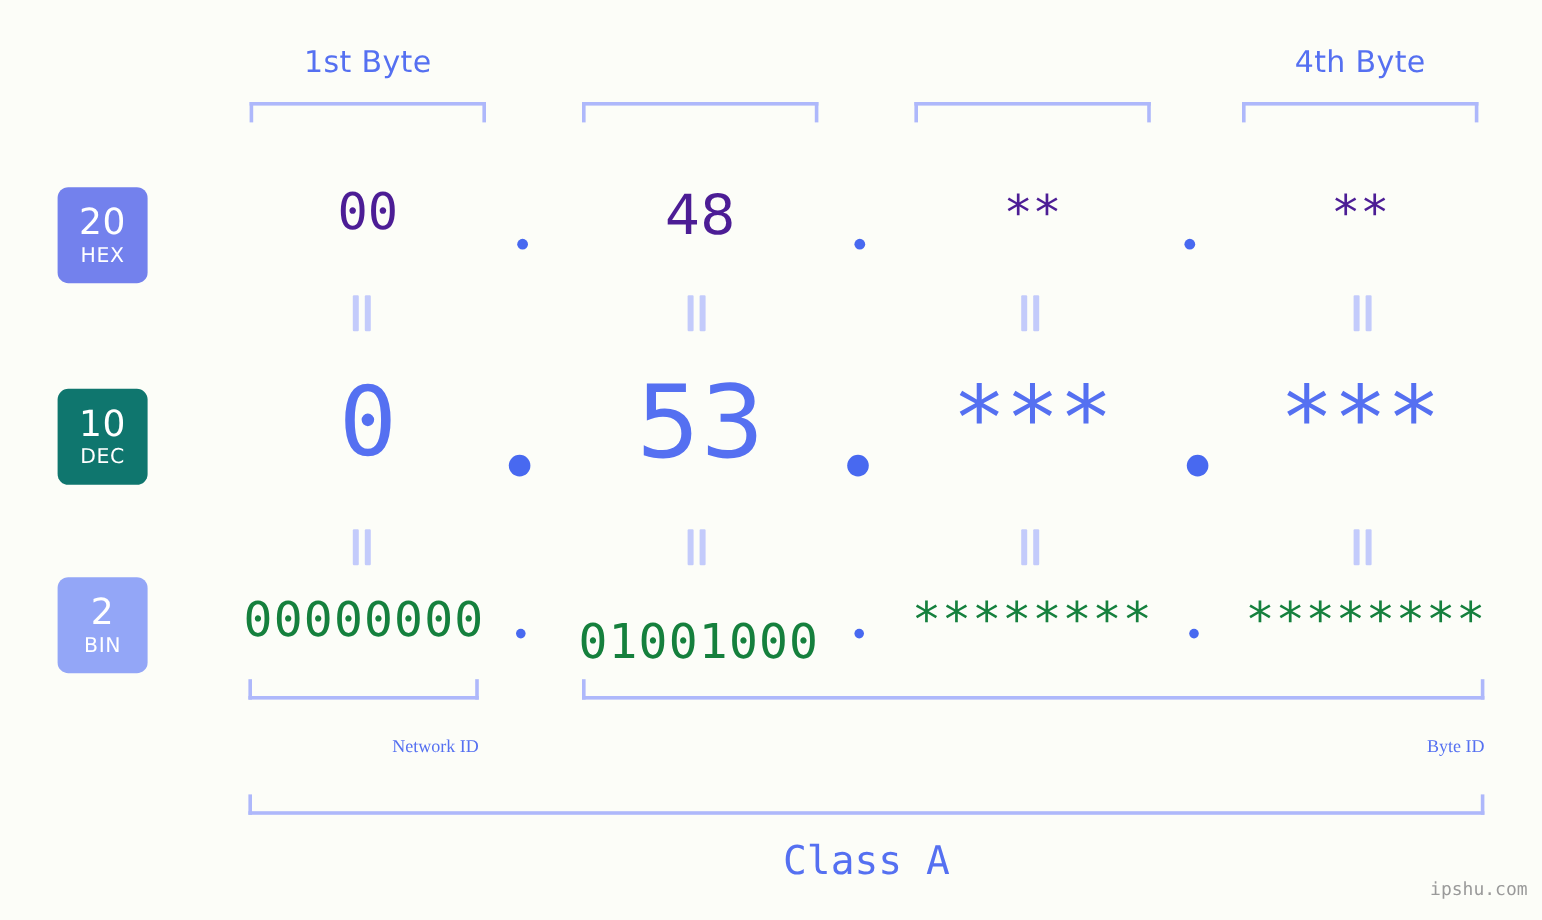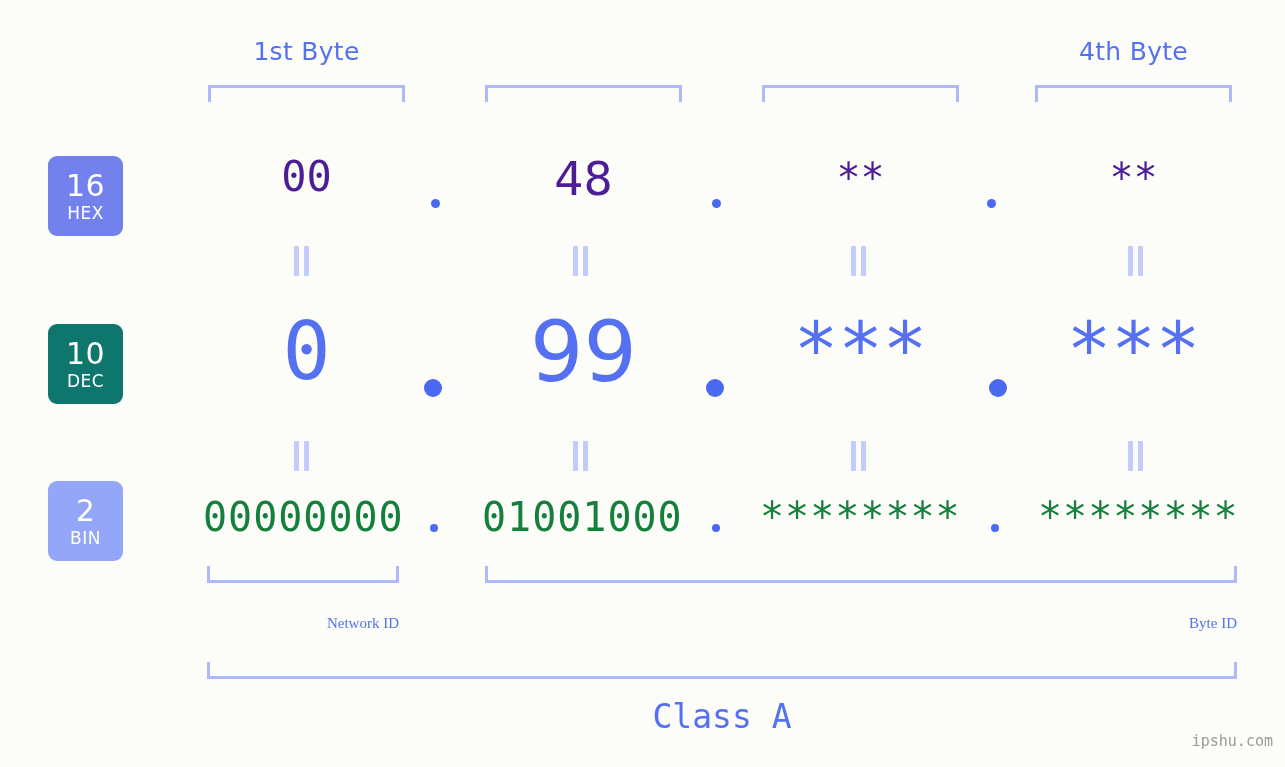--- a/index.html
+++ b/index.html
@@ -140,21 +140,21 @@
   <div class="bracket-down" style="left:208px;top:85px;width:197px;"></div>
 
   <div class="bracket-down" style="left:485px;top:85px;width:197px;"></div>
 
   <div class="bracket-down" style="left:762px;top:85px;width:197px;"></div>
 
   <div class="byte-head" style="left:1035px;top:37px;width:197px;">4th Byte</div>
   <div class="bracket-down" style="left:1035px;top:85px;width:197px;"></div>
 
   <div class="badge badge-hex">
-    <span class="num">16</span>
+    <span class="num">20</span>
     <span class="nm">HEX</span>
   </div>
   <div class="badge badge-dec">
     <span class="num">10</span>
     <span class="nm">DEC</span>
   </div>
   <div class="badge badge-bin">
     <span class="num">2</span>
     <span class="nm">BIN</span>
   </div>
@@ -182,21 +182,21 @@
       <i></i>
       <i></i>
     </div>
   <div class="eqc" style="left:1128px;top:246px;">
       <i></i>
       <i></i>
     </div>
 
   <div class="row-dec">
     <div class="cell mono" style="left:208px;width:197px;">0</div>
-    <div class="cell" style="left:485px;width:197px;">99</div>
+    <div class="cell" style="left:485px;width:197px;">53</div>
     <div class="cell stars" style="left:762px;width:197px;">***</div>
     <div class="cell stars" style="left:1035px;width:197px;">***</div>
 
     <div class="dot dot-dec" style="left:424px;"></div>
     <div class="dot dot-dec" style="left:706px;"></div>
     <div class="dot dot-dec" style="left:989px;"></div>
   </div>
 
   <div class="eqc" style="left:294px;top:441px;">
       <i></i>
@@ -210,21 +210,21 @@
       <i></i>
       <i></i>
     </div>
   <div class="eqc" style="left:1128px;top:441px;">
       <i></i>
       <i></i>
     </div>
 
   <div class="row-bin">
     <div class="cell" style="left:203px;width:197px;">00000000</div>
-    <div class="cell" style="left:482px;width:197px;">01001000</div>
+    <div class="cell" style="left:482px;width:197px;margin-top:18px;">01001000</div>
     <div class="cell" style="left:760px;width:197px;">********</div>
     <div class="cell" style="left:1038px;width:197px;">********</div>
 
     <div class="dot dot-bin" style="left:430px;"></div>
     <div class="dot dot-bin" style="left:712px;"></div>
     <div class="dot dot-bin" style="left:991px;"></div>
   </div>
 
   <div class="bracket-up" style="left:207px;top:566px;width:192px;"></div>
   <div class="id-label" style="left:207px;top:615px;width:192px;">Network ID</div>

